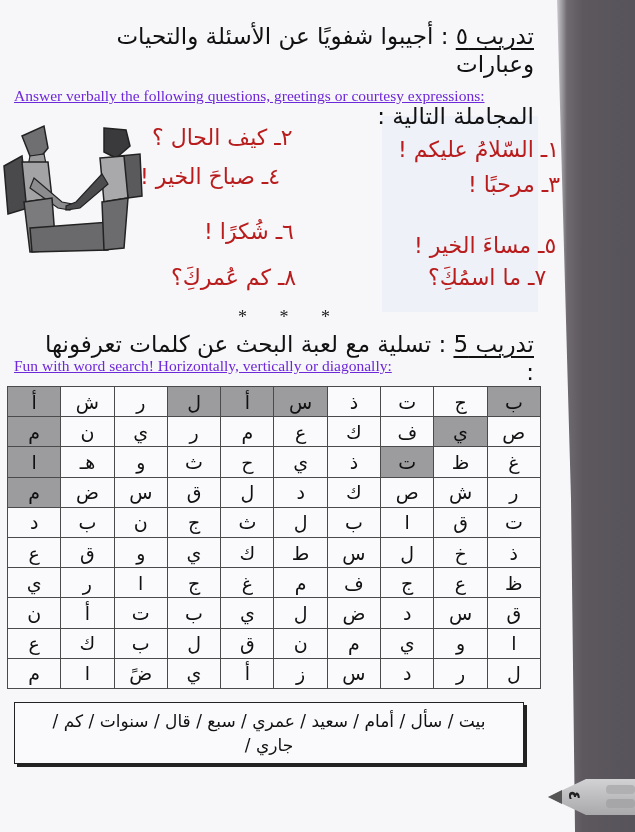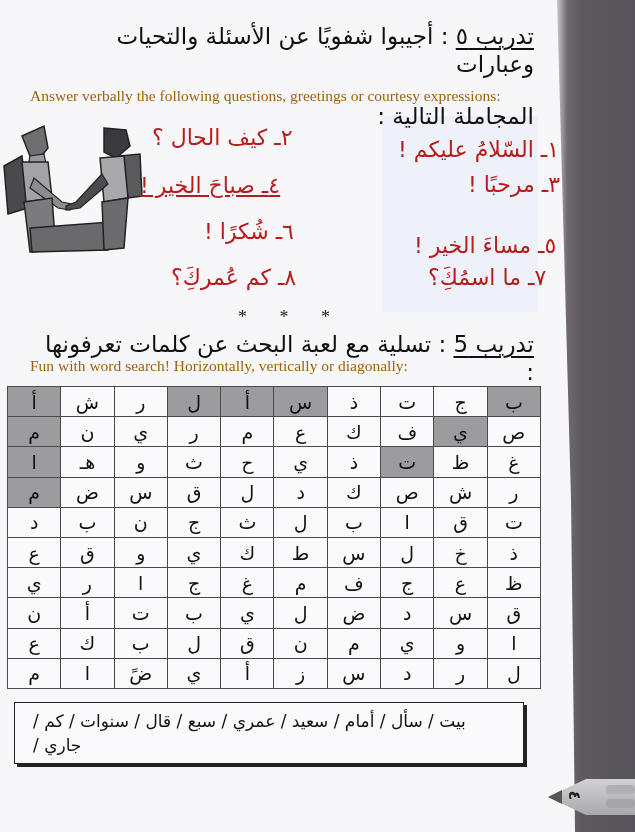--- a/index.html
+++ b/index.html
@@ -22,22 +22,22 @@
   .rtl { direction: rtl; text-align: right; }
 
   .heading {
     position: absolute; right: 101px; font-size: 23px; line-height: 28px;
     font-family: "DejaVu Sans", sans-serif; color: #111;
   }
   .heading .u { text-decoration: underline; text-underline-offset: 4px; }
   #h5a { top: 22px; width: 470px; }
   #h5b { top: 56px; width: 470px; margin-top: 46px; }
   .eng {
-    position: absolute; left: 30px; font-family: "Liberation Serif", serif;
-    font-size: 15.5px; color: #a16207; white-space: nowrap;
+    position: absolute; left: 14px; font-family: "Liberation Serif", serif;
+    font-size: 15.5px; color: #6d28d9; white-space: nowrap; text-decoration: underline;
   }
   #en5 { top: 87px; }
   #en6 { top: 357px; }
 
   .phrase {
     position: absolute; font-size: 22px; line-height: 28px; white-space: nowrap;
     direction: rtl; color: #b91c1c;
   }
 
   .illus { position: absolute; left: 0; top: 118px; width: 146px; height: 138px; }
@@ -56,21 +56,21 @@
     border: 1px solid #4a4a4a; width: 53.3px; height: 30.2px;
     text-align: center; vertical-align: middle; font-size: 19px; color: #111;
     background: #faf9fb;
   }
   .grid td.shade { background: #9c9b9e; }
 
   .wordbox {
     position: absolute; left: 14px; top: 702px; width: 510px; height: 62px;
     border: 1.5px solid #222; background: #faf9fb;
     box-shadow: 3px 3px 0 #222;
-    direction: rtl; text-align: left; font-size: 17px; line-height: 24px;
+    direction: rtl; text-align: center; font-size: 17px; line-height: 24px;
     padding: 6px 18px 0 18px; color: #111;
   }
 
   .pencil {
     position: absolute; left: 540px; top: 775px; width: 95px; height: 45px;
   }
   .page-num {
     position: absolute; left: 570px; top: 786px; font-size: 16px; font-weight: bold;
     color: #222; transform: rotate(90deg);
   }
@@ -101,21 +101,21 @@
   <path d="M104 10 L126 12 L130 28 L116 40 L104 34 Z" fill="#3a3a3d" stroke="#222" stroke-width="1.5"></path>
   <path d="M120 38 L140 36 L142 78 L128 80 Z" fill="#5a5a5d" stroke="#222" stroke-width="1.5"></path>
   <path d="M100 40 L124 38 L128 80 L104 84 Z" fill="#a9a9ac" stroke="#222" stroke-width="1.5"></path>
   <path d="M102 56 L76 84 L66 88 L66 92 L80 90 L108 66 Z" fill="#4c4c4f" stroke="#222" stroke-width="1.2"></path>
   <path d="M102 84 L128 80 L124 130 L104 132 Z" fill="#6c6c6f" stroke="#222" stroke-width="1.5"></path>
 </svg>
 
 <div class="phrase" style="left:398px; top:136px;text-align:center;">١ـ السّلامُ عليكم !</div>
 <div class="phrase" style="left:152px; top:124px;">٢ـ كيف الحال ؟</div>
 <div class="phrase" style="left:468px; top:171px;">٣ـ مرحبًا !</div>
-<div class="phrase" style="left:140px; top:172px;text-decoration:underline;">٤ـ صباحَ الخير !</div>
+<div class="phrase" style="left:140px; top:163px;">٤ـ صباحَ الخير !</div>
 <div class="phrase" style="left:414px; top:232px;">٥ـ مساءَ الخير !</div>
 <div class="phrase" style="left:204px; top:218px;">٦ـ شُكرًا !</div>
 <div class="phrase" style="left:428px; top:264px;">٧ـ ما اسمُكَِ؟</div>
 <div class="phrase" style="left:171px; top:264px;text-align:right;">٨ـ كم عُمركَِ؟</div>
 
 <div class="stars">* * *</div>
 
 <div id="h6" class="heading rtl">
   <span class="u">تدريب 5</span><span> : تسلية مع لعبة البحث عن كلمات تعرفونها :</span>
 </div>

